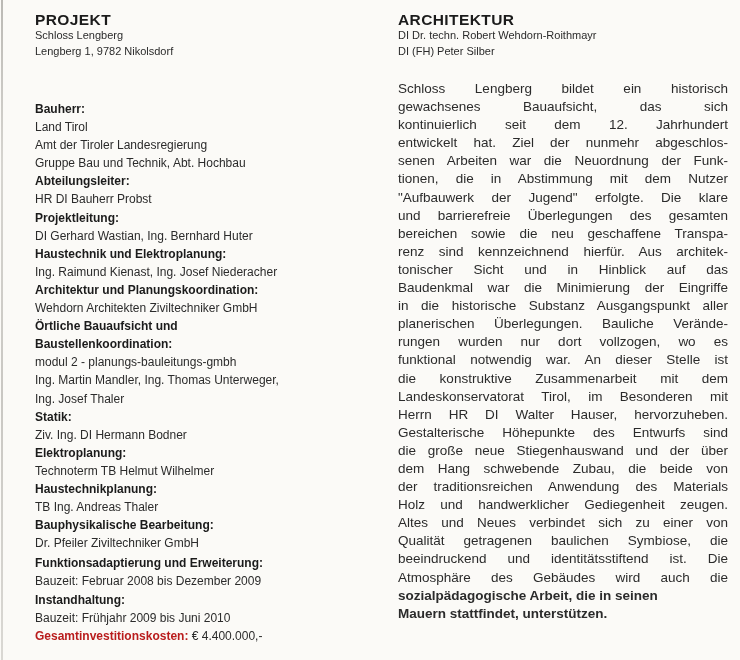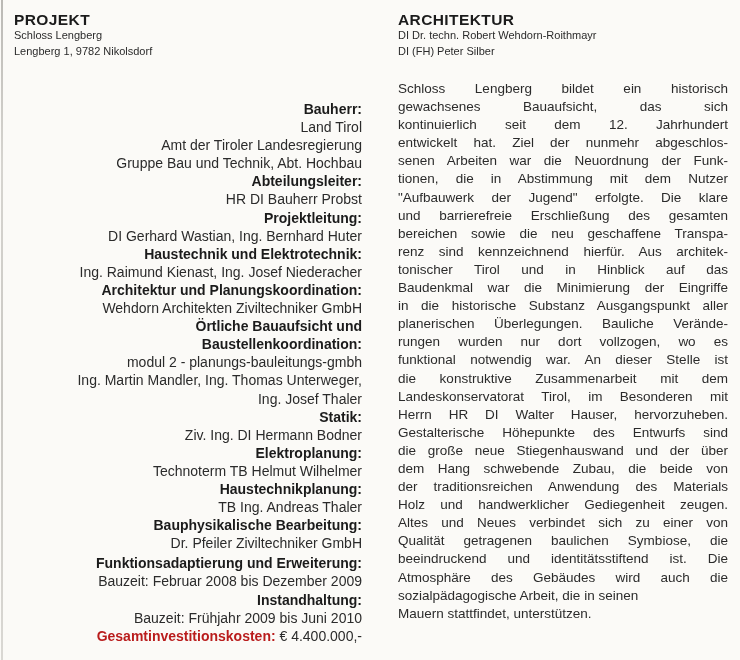--- a/index.html
+++ b/index.html
@@ -21,45 +21,44 @@
     top: 0;
     width: 2px;
     height: 660px;
     background: linear-gradient(#9f9d98, #c6c4bf 25%, #b3b1ac 60%, #cbc9c4);
     opacity: .7;
   }
   .col {
     position: absolute;
     top: 12px;
   }
-  .col-left  { left: 14px;  width: 348px; }
+  .col-left  { left: 35px;  width: 348px; }
   .col-right { left: 398px; width: 330px; }
 
   .doc-title {
     font-weight: bold;
     font-size: 15.5px;
     line-height: 16px;
     letter-spacing: .4px;
     color: #1b1b1b;
   }
   .header-line {
     font-size: 11px;
     line-height: 15.5px;
     color: #2b2b2b;
   }
 
   .details { margin-top: 41px; }
   .footer  { margin-top: 2px; }
 
   .line {
-    font-size: 14px;
+    font-size: 12px;
     line-height: 18.1px;
     white-space: nowrap;
     color: #2b2b2b;
-    text-align: right;
   }
   .line.bold {
     font-weight: bold;
     color: #1b1b1b;
   }
   .bold-inline {
     font-weight: bold;
     color: #b91c1c;
   }
 
@@ -68,20 +67,21 @@
     font-size: 13.5px;
     line-height: 18.1px;
     text-align: justify;
     text-align-last: justify;
     color: #2b2b2b;
   }
   
   .para .pline:nth-last-child(-n+2) {
     text-align: left;
     text-align-last: left;
+    font-weight: bold;
   }
 </style>
 </head>
 <body>
 
 <div class="scan-edge"></div>
 
 <div class="col col-left">
   <div class="doc-title">PROJEKT</div>
   <div class="header-line">Schloss Lengberg</div>
@@ -89,21 +89,21 @@
 
   <div class="details">
       <div class="line bold">Bauherr:</div>
       <div class="line">Land Tirol</div>
       <div class="line">Amt der Tiroler Landesregierung</div>
       <div class="line">Gruppe Bau und Technik, Abt. Hochbau</div>
       <div class="line bold">Abteilungsleiter:</div>
       <div class="line">HR DI Bauherr Probst</div>
       <div class="line bold">Projektleitung:</div>
       <div class="line">DI Gerhard Wastian, Ing. Bernhard Huter</div>
-      <div class="line bold">Haustechnik und Elektrotechnik:</div>
+      <div class="line bold">Haustechnik und Elektroplanung:</div>
       <div class="line">Ing. Raimund Kienast, Ing. Josef Niederacher</div>
       <div class="line bold">Architektur und Planungskoordination:</div>
       <div class="line">Wehdorn Architekten Ziviltechniker GmbH</div>
       <div class="line bold">Örtliche Bauaufsicht und</div>
       <div class="line bold">Baustellenkoordination:</div>
       <div class="line">modul 2 - planungs-bauleitungs-gmbh</div>
       <div class="line">Ing. Martin Mandler, Ing. Thomas Unterweger,</div>
       <div class="line">Ing. Josef Thaler</div>
       <div class="line bold">Statik:</div>
       <div class="line">Ziv. Ing. DI Hermann Bodner</div>
@@ -130,24 +130,24 @@
   <div class="header-line">DI (FH) Peter Silber</div>
 
   <div class="para">
       <div class="pline">Schloss Lengberg bildet ein historisch</div>
       <div class="pline">gewachsenes Bauaufsicht, das sich</div>
       <div class="pline">kontinuierlich seit dem 12. Jahrhundert</div>
       <div class="pline">entwickelt hat. Ziel der nunmehr abgeschlos-</div>
       <div class="pline">senen Arbeiten war die Neuordnung der Funk-</div>
       <div class="pline">tionen, die in Abstimmung mit dem Nutzer</div>
       <div class="pline">"Aufbauwerk der Jugend" erfolgte. Die klare</div>
-      <div class="pline">und barrierefreie Erschließung des gesamten</div>
+      <div class="pline">und barrierefreie Überlegungen des gesamten</div>
       <div class="pline">bereichen sowie die neu geschaffene Transpa-</div>
       <div class="pline">renz sind kennzeichnend hierfür. Aus architek-</div>
-      <div class="pline">tonischer Tirol und in Hinblick auf das</div>
+      <div class="pline">tonischer Sicht und in Hinblick auf das</div>
       <div class="pline">Baudenkmal war die Minimierung der Eingriffe</div>
       <div class="pline">in die historische Substanz Ausgangspunkt aller</div>
       <div class="pline">planerischen Überlegungen. Bauliche Verände-</div>
       <div class="pline">rungen wurden nur dort vollzogen, wo es</div>
       <div class="pline">funktional notwendig war. An dieser Stelle ist</div>
       <div class="pline">die konstruktive Zusammenarbeit mit dem</div>
       <div class="pline">Landeskonservatorat Tirol, im Besonderen mit</div>
       <div class="pline">Herrn HR DI Walter Hauser, hervorzuheben.</div>
       <div class="pline">Gestalterische Höhepunkte des Entwurfs sind</div>
       <div class="pline">die große neue Stiegenhauswand und der über</div>

